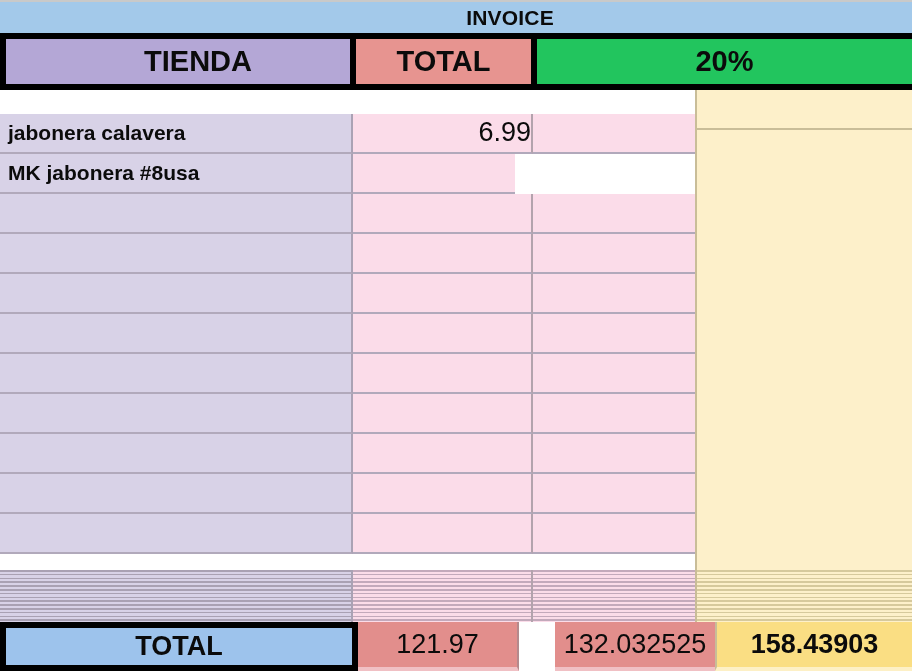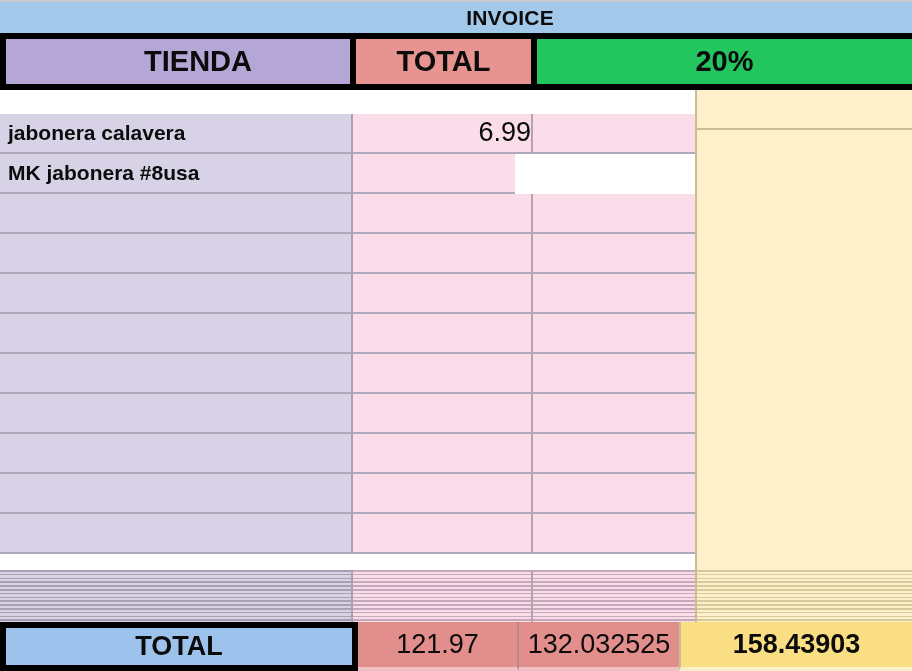--- a/index.html
+++ b/index.html
@@ -76,21 +76,21 @@
   .f-label {
     width:358px; background:#9dc3ec; border:6px solid #000;
     display:flex; align-items:center; justify-content:center;
     font-weight:bold; font-size:27px;
   }
   .f-num {
     display:flex; align-items:center; justify-content:center;
     font-size:27px;
   }
   .f-total { width:161px; background:#e28e8c; border-right:2px solid #b5898c; border-bottom:4px solid #f0c0c4; }
-  .f-tax   { width:160px; background:#e28e8c; border-bottom:4px solid #f0c0c4; }
+  .f-tax   { width:160px; background:#e28e8c; border-bottom:4px solid #f0c0c4;margin-left:36px; }
   .f-pct   { flex:1; background:#fade83; border-left:2px solid #c9bd98; border-bottom:4px solid #fdf0c6;font-weight:bold; }
 </style>
 </head>
 <body>
 
 <div id="sheet">
 
   <div class="titlebar">
     <span class="title">INVOICE</span>
   </div>

